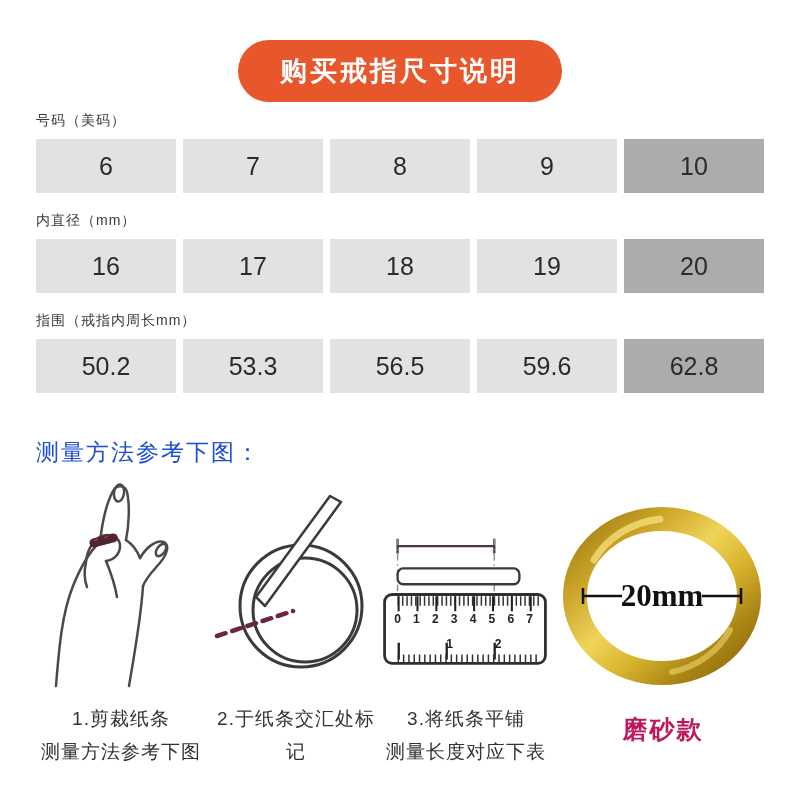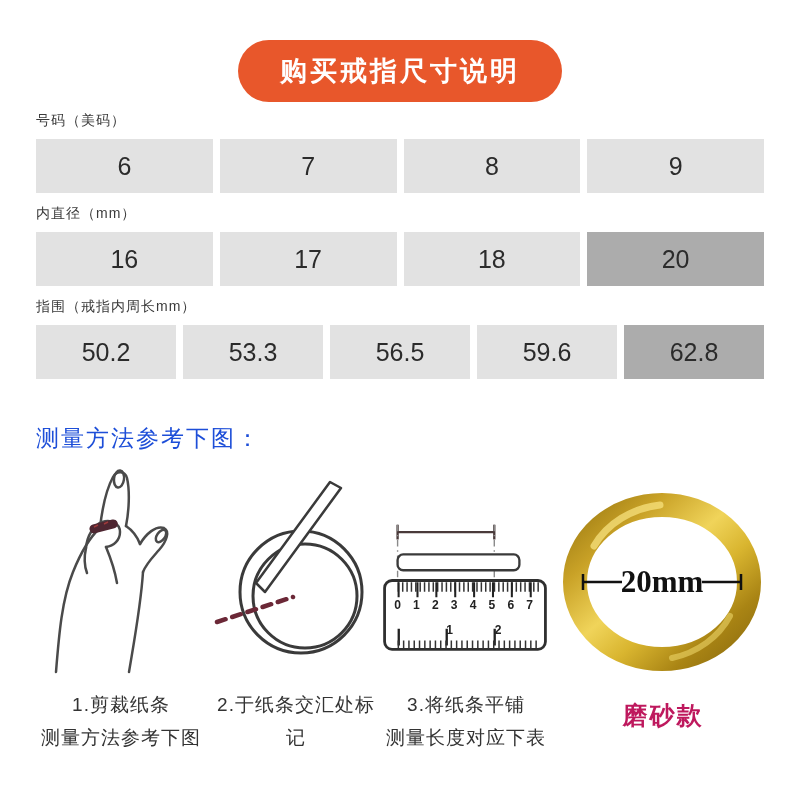--- a/index.html
+++ b/index.html
@@ -6,21 +6,21 @@
   body{width:800px;height:800px;font-family:"Liberation Sans","DejaVu Sans",sans-serif;color:#2b2b2b;overflow:hidden;}
   .page{position:relative;width:800px;height:800px;background:#fff;}
 
   
   .badge-wrap{text-align:center;padding-top:40px;}
   .badge{display:inline-block;background:#E8572B;color:#fff;font-size:27px;font-weight:bold;
          letter-spacing:3px;padding:13px 42px;border-radius:999px;}
 
   
   .table-section{margin:10px 36px 0 36px;}
-  .row-group{margin-top:12px;}
+  .row-group{margin-top:19px;}
   .row-group:first-child{margin-top:8px;}
   .row-label{font-size:14px;color:#3a3a3a;letter-spacing:1px;margin:0 0 9px 0;}
   .cells{display:flex;gap:7px;}
   .cell{flex:1;height:54px;background:#E2E2E2;display:flex;align-items:center;justify-content:center;
         font-size:25px;color:#2b2b2b;}
   .cell.hl{background:#ACACAC;}
 
   
   .method-title{margin:44px 36px 6px 36px;font-size:23px;color:#1d4ed8;letter-spacing:2px;}
   .figures{margin:0 26px;display:flex;justify-content:space-between;align-items:flex-end;height:216px;}
@@ -54,29 +54,31 @@
 
   <div class="table-section">
 
     <div class="row-group">
       <div class="row-label">号码（美码）</div>
       <div class="cells">
         <div class="cell">6</div>
         <div class="cell">7</div>
         <div class="cell">8</div>
         <div class="cell">9</div>
+        <div class="cell hl">10</div>
       </div>
     </div>
 
     <div class="row-group">
       <div class="row-label">内直径（mm）</div>
       <div class="cells">
         <div class="cell">16</div>
         <div class="cell">17</div>
         <div class="cell">18</div>
+        <div class="cell">19</div>
         <div class="cell hl">20</div>
       </div>
     </div>
 
     <div class="row-group">
       <div class="row-label">指围（戒指内周长mm）</div>
       <div class="cells">
         <div class="cell">50.2</div>
         <div class="cell">53.3</div>
         <div class="cell">56.5</div>

